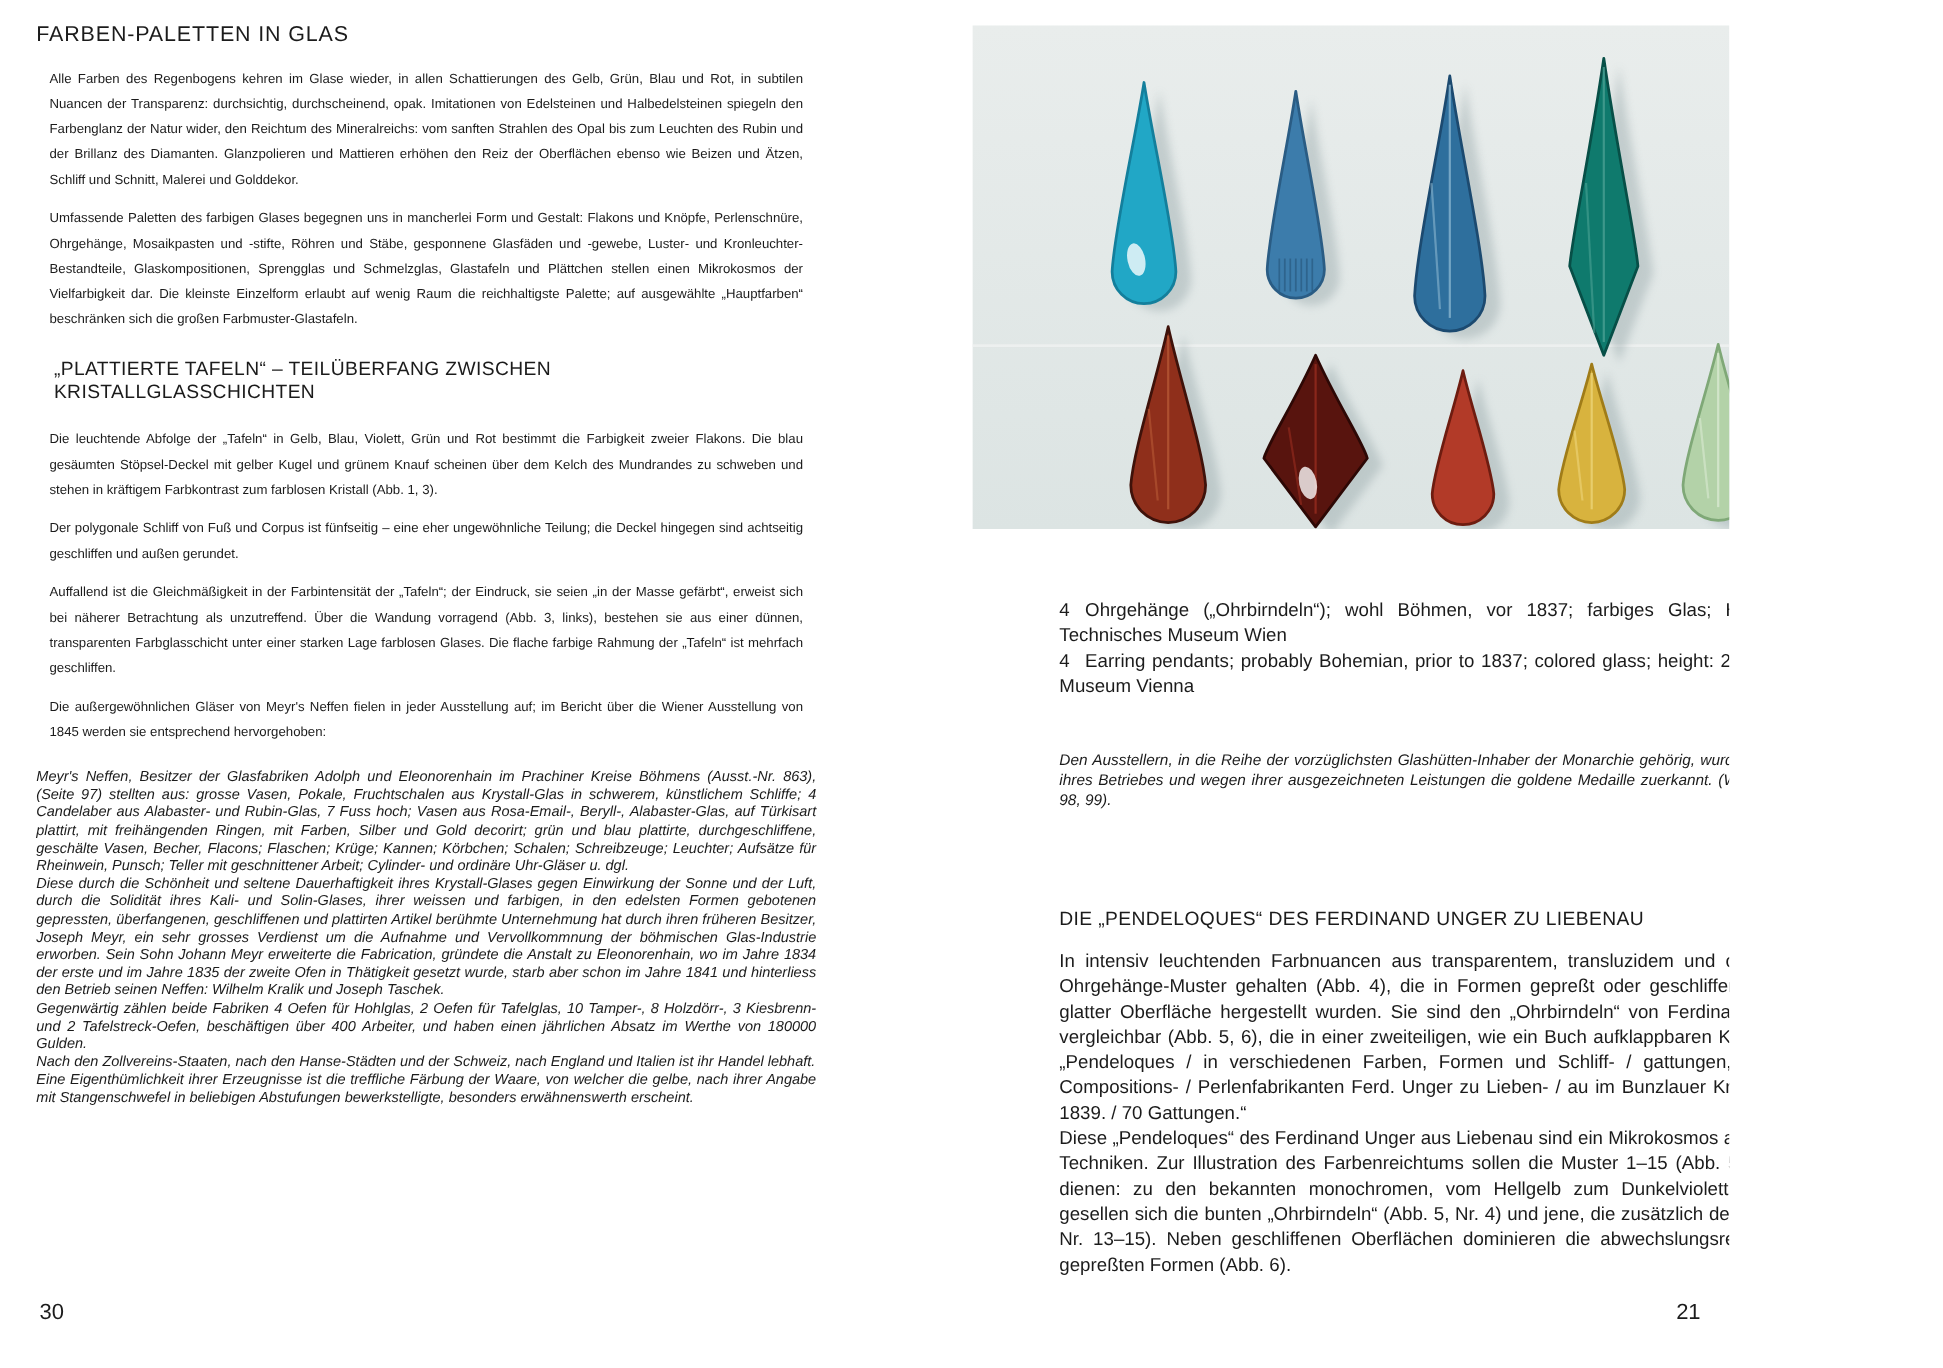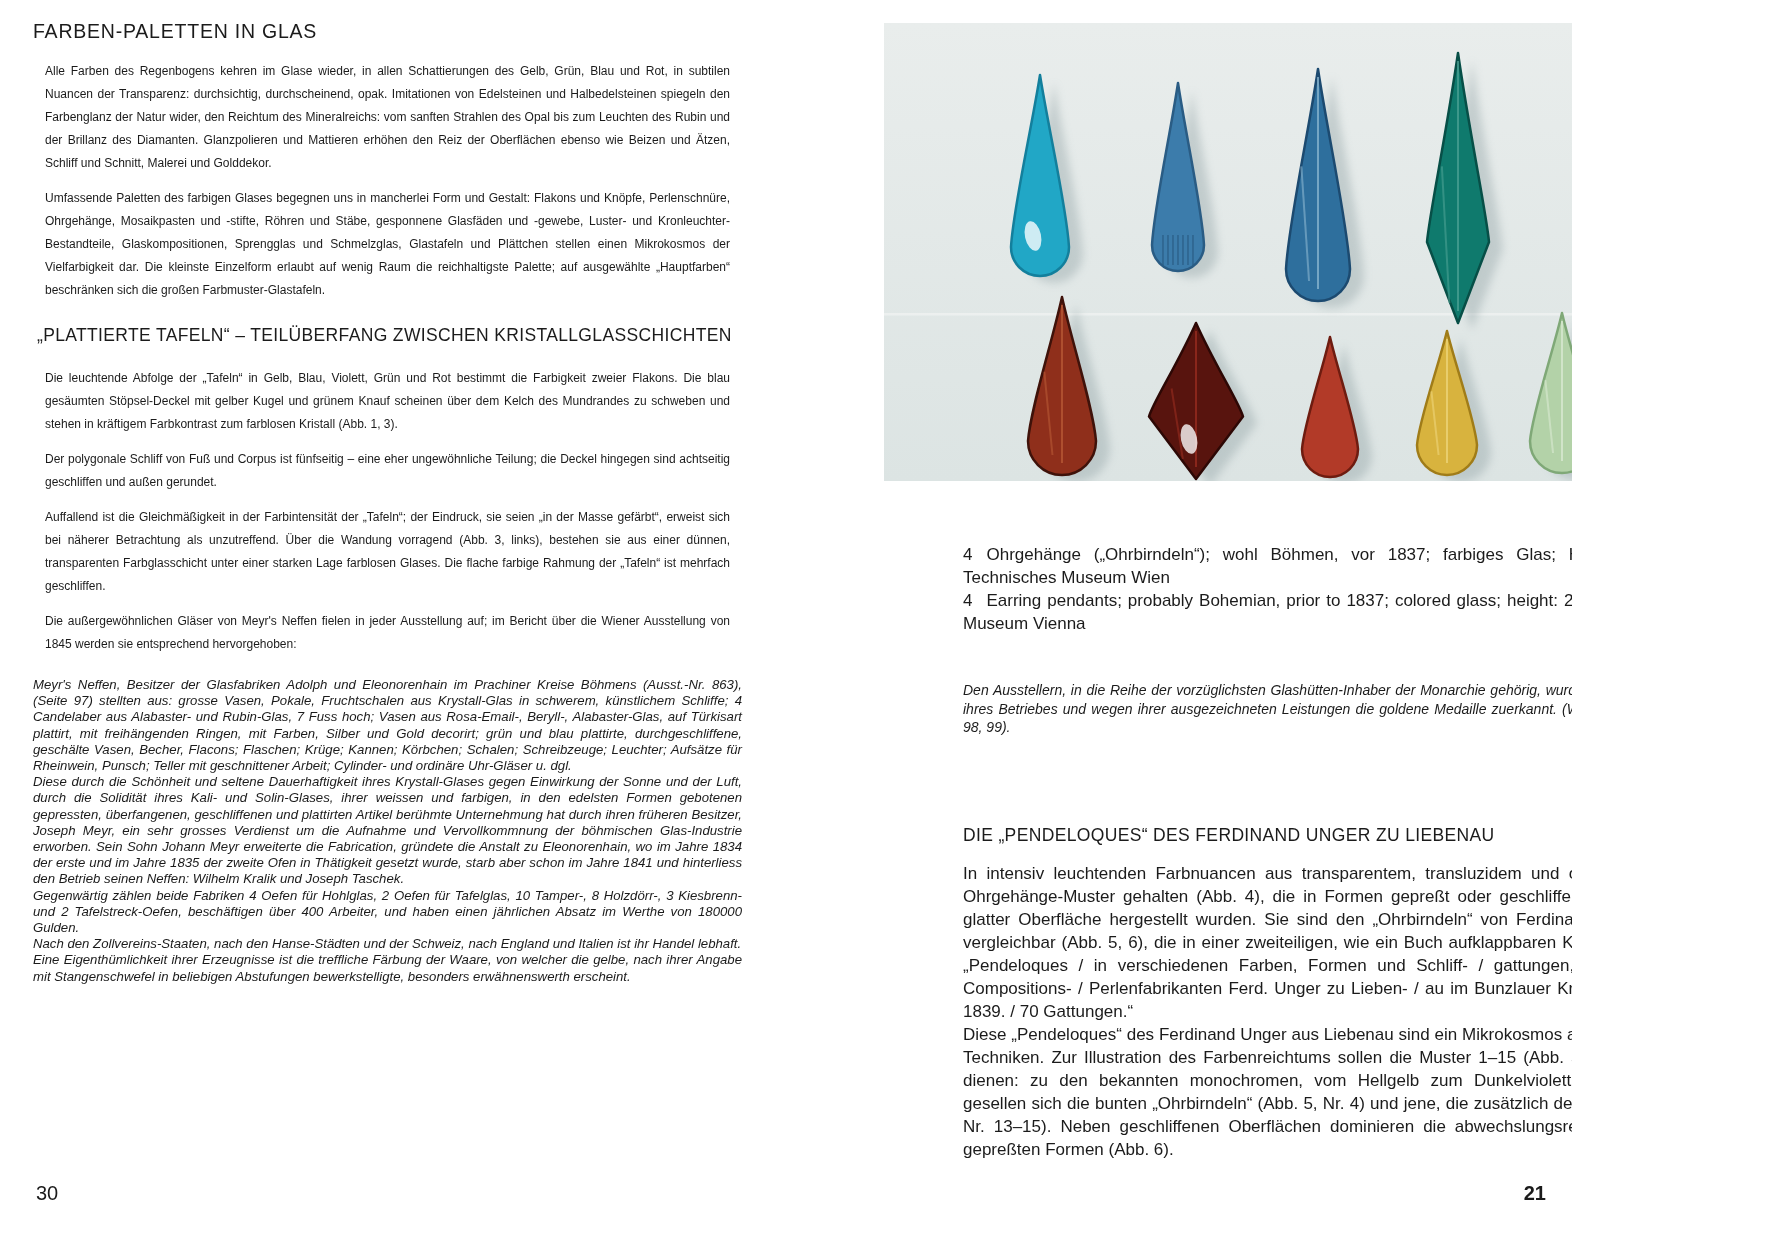--- a/index.html
+++ b/index.html
@@ -4,36 +4,36 @@
 <style>
   html,body{margin:0;padding:0;background:#ffffff;}
   .spread{
     position:relative;width:1572px;height:1244px;background:#ffffff;
     font-family:"Liberation Sans", sans-serif;color:#1b1b1b;overflow:hidden;
   }
   
   .left-col{position:absolute;left:33px;top:20px;width:709px;}
   .page-title{font-size:19.5px;font-weight:400;letter-spacing:.04em;margin:0 0 17px 0;}
   .body-par{font-size:12px;line-height:23px;text-align:justify;margin:12px;}
-  .subhead{font-size:17.5px;font-weight:400;letter-spacing:.02em;margin:23px 0 21px 4px;}
+  .subhead{font-size:17.5px;font-weight:400;letter-spacing:.02em;margin:23px 0 21px 16px;}
   .quote-block{margin-top:21px;}
   .quote-par{font-size:13.2px;line-height:16.2px;font-style:italic;text-align:justify;margin:0;}
   
   .photo{position:absolute;left:884px;top:23px;width:871px;height:458px;margin:0;}
   .photo svg{display:block;width:100%;height:100%;}
   .right-col{position:absolute;left:963px;top:543px;width:783px;}
   .caption-par{font-size:17px;line-height:23px;text-align:justify;margin:0;}
   .caption-label{margin-right:14px;}
   .quote-r{font-size:14px;line-height:18.5px;font-style:italic;text-align:justify;margin:46px 0 0 0;}
   .subhead-r{font-size:17.5px;font-weight:400;letter-spacing:.02em;margin:88px 0 0 0;}
   .body-r{font-size:17px;line-height:23px;text-align:justify;margin:16px 0 0 0;}
   .body-r + .body-r{margin-top:0;}
   .pageno{position:absolute;font-size:20px;top:1182px;}
   .pageno-left{left:36px;}
-  .pageno-right{right:26px;font-weight:bold;}
+  .pageno-right{right:26px;}
 </style>
 </head>
 <body>
 
 <div class="spread">
 
   <div class="left-col">
     <h1 class="page-title">FARBEN-PALETTEN IN GLAS</h1>
     <p class="body-par">Alle Farben des Regenbogens kehren im Glase wieder, in allen Schattierungen des Gelb, Grün, Blau und Rot, in subtilen Nuancen der Transparenz: durchsichtig, durchscheinend, opak. Imitationen von Edelsteinen und Halbedelsteinen spiegeln den Farbenglanz der Natur wider, den Reichtum des Mineralreichs: vom sanften Strahlen des Opal bis zum Leuchten des Rubin und der Brillanz des Diamanten. Glanzpolieren und Mattieren erhöhen den Reiz der Oberflächen ebenso wie Beizen und Ätzen, Schliff und Schnitt, Malerei und Golddekor.</p>
     <p class="body-par">Umfassende Paletten des farbigen Glases begegnen uns in mancherlei Form und Gestalt: Flakons und Knöpfe, Perlenschnüre, Ohrgehänge, Mosaikpasten und -stifte, Röhren und Stäbe, gesponnene Glasfäden und -gewebe, Luster- und Kronleuchter-Bestandteile, Glaskompositionen, Sprengglas und Schmelzglas, Glastafeln und Plättchen stellen einen Mikrokosmos der Vielfarbigkeit dar. Die kleinste Einzelform erlaubt auf wenig Raum die reichhaltigste Palette; auf ausgewählte „Hauptfarben“ beschränken sich die großen Farbmuster-Glastafeln.</p>

